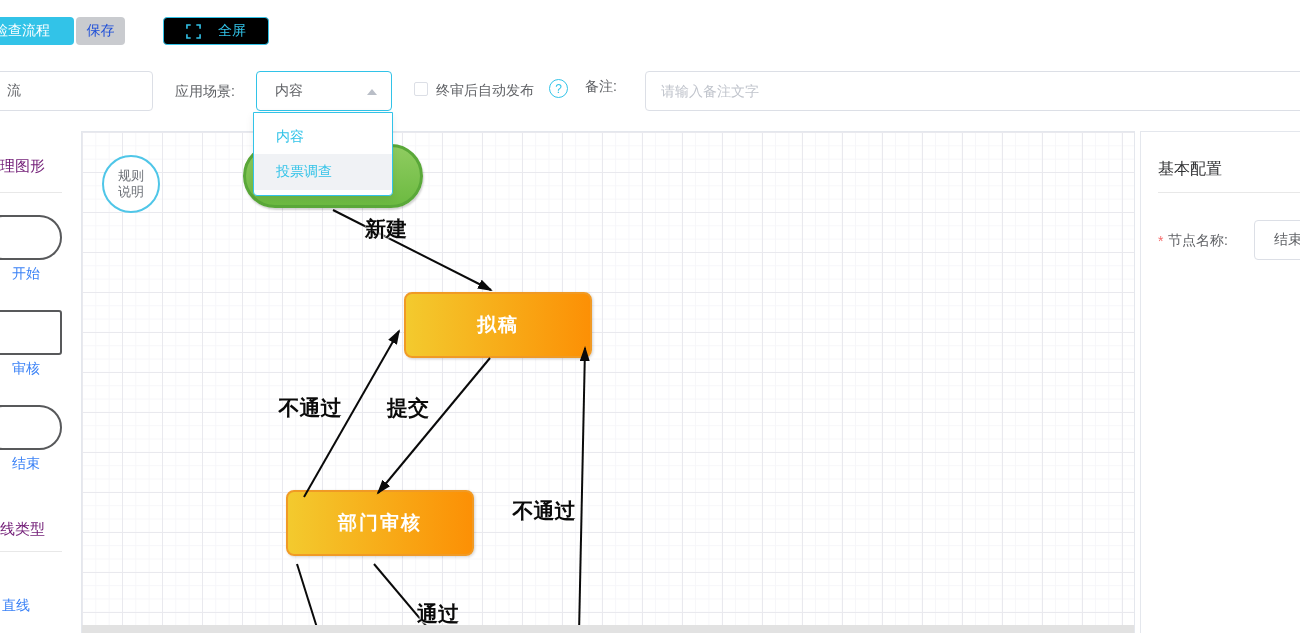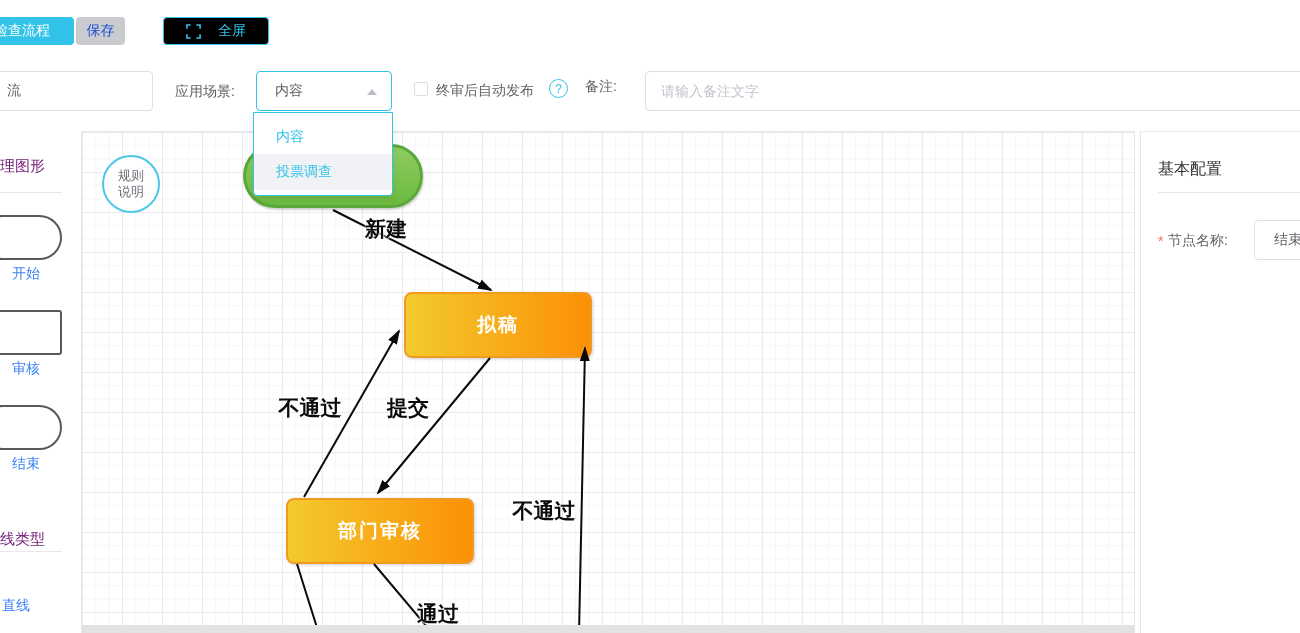--- a/index.html
+++ b/index.html
@@ -66,21 +66,21 @@
                  line-height:16px; z-index:5; cursor:pointer; }
   .node { position:absolute; display:flex; align-items:center; justify-content:center;
           color:#fff; font-weight:bold; font-size:19px; letter-spacing:2px; z-index:5; cursor:pointer; }
   .node-start { left:161px; top:12px; width:180px; height:64px; border-radius:34px;
                 background:linear-gradient(180deg,#8fcc60,#6cba41); border:3px solid #5aa839;
                 box-shadow:1px 2px 2px rgba(0,0,0,.18); }
   .node-orange { width:188px; height:66px; border-radius:8px;
                  background:linear-gradient(90deg,#f3ca2e,#fc9005); border:2px solid #f09a25;
                  box-shadow:1px 1px 3px rgba(0,0,0,.18); }
   .node-draft { left:322px; top:160px; }
-  .node-dept  { left:204px; top:366px; }
+  .node-dept  { left:204px; top:358px; }
   .edge-label { position:absolute; transform:translate(-50%,-50%); font-size:21px; font-weight:bold;
                 color:#0a0a0a; white-space:nowrap; z-index:15;
                 text-shadow:0 0 2px #fff,0 0 2px #fff,0 0 3px #fff; }
   .hscrollbar { position:absolute; left:0; bottom:0; width:1054px; height:8px; background:#e2e2e2; z-index:20; }
 
   
   .rpanel { position:absolute; left:1140px; top:131px; width:160px; height:502px; background:#fff;
             border-left:1px solid #e4e7ed; border-top:1px solid #e4e7ed; }
   .rpanel-title { position:absolute; left:17px; top:27px; font-size:16px; color:#303133; white-space:nowrap; }
   .rpanel-divider { position:absolute; left:17px; top:60px; width:143px; height:1px; background:#e8e8e8; }
@@ -129,21 +129,21 @@
 
     <div class="shape stadium" style="top:84px;"></div>
     <div class="side-label" style="top:134px;">开始</div>
 
     <div class="shape rect" style="top:179px;"></div>
     <div class="side-label" style="top:229px;">审核</div>
 
     <div class="shape stadium" style="top:274px;"></div>
     <div class="side-label" style="top:324px;">结束</div>
 
-    <div class="side-header" style="top:399px;">线类型</div>
+    <div class="side-header" style="top:389px;">线类型</div>
     <div class="side-divider" style="top:420px;"></div>
 
     <div class="side-label" style="left:2px; top:459px;margin-top:7px;">直线</div>
   </div>
 
   <div class="canvas">
 
     <div class="rule-circle">
       <span>规则</span>
       <span>说明</span>

